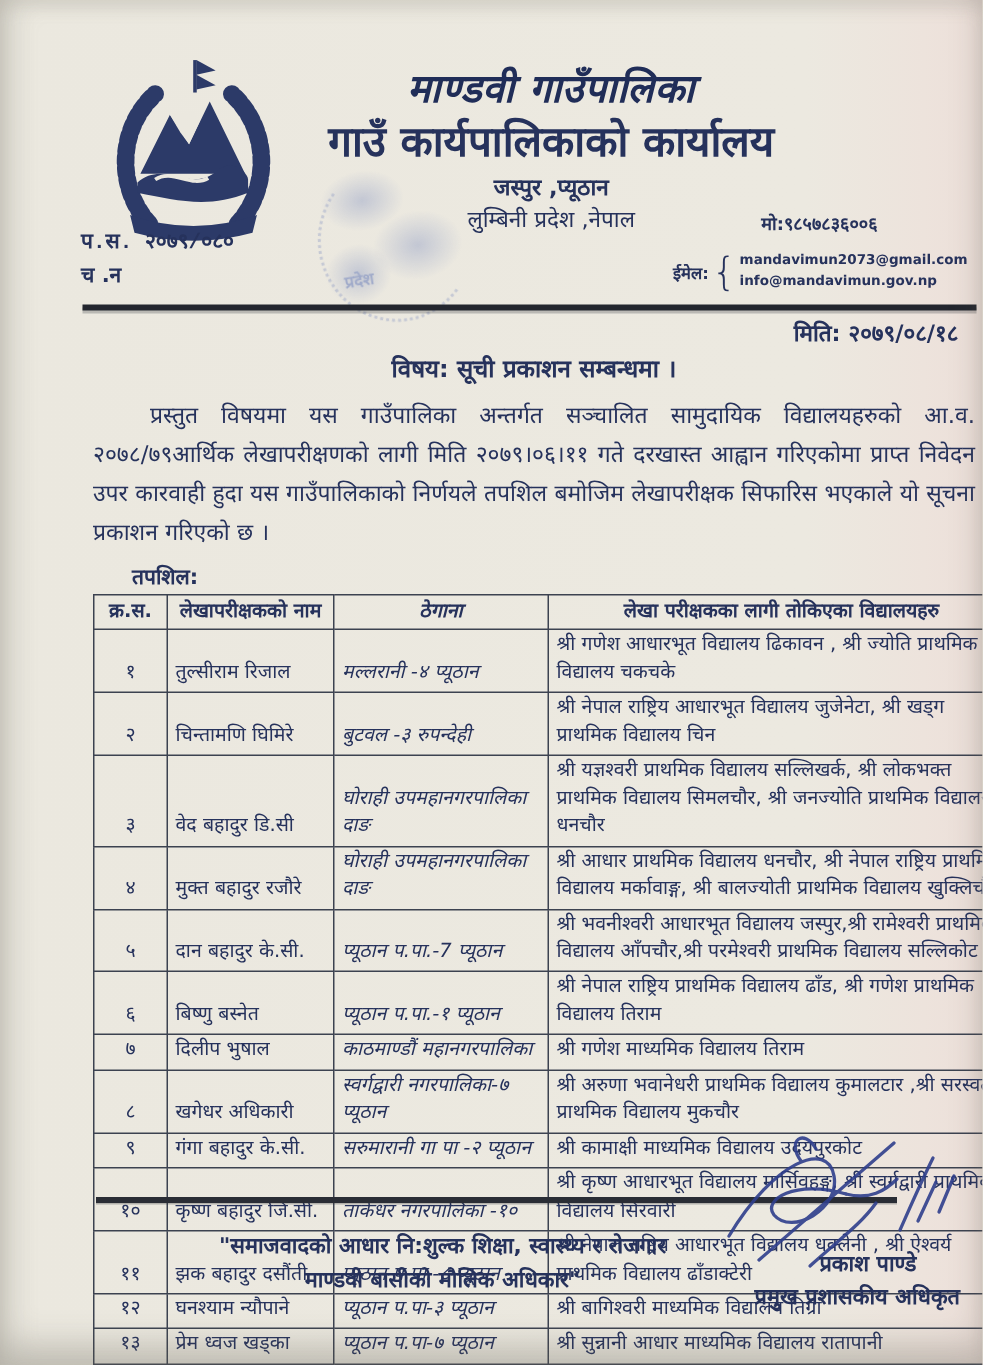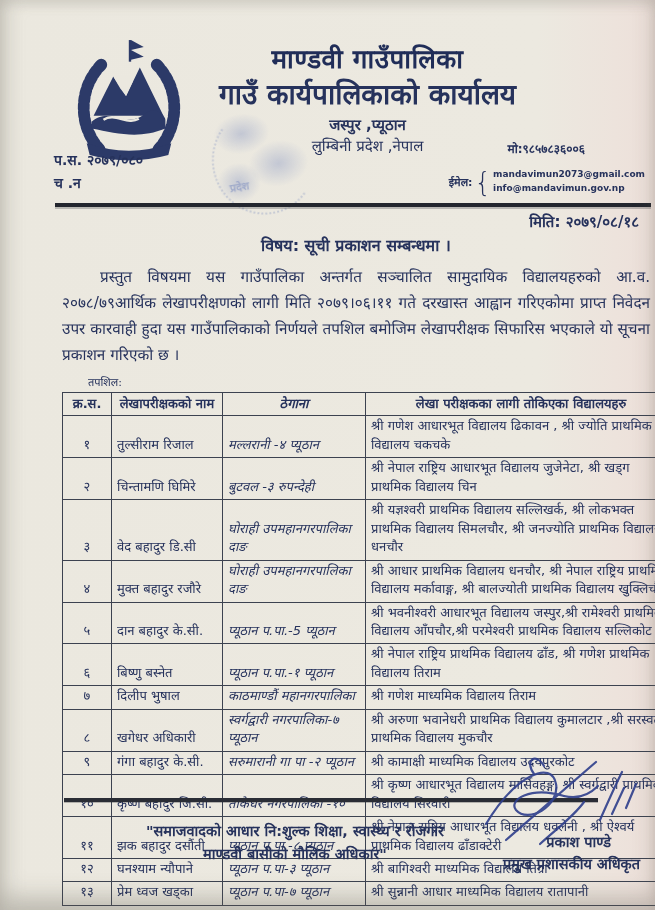--- a/index.html
+++ b/index.html
@@ -7,27 +7,27 @@
        font-family:"DejaVu Sans","Liberation Sans",sans-serif;}
   .page{position:relative;width:655px;height:910px;overflow:hidden;
         background:linear-gradient(90deg,#ebe8df 0%,#ece9e0 82%,#ede3dc 94%,#ecdfd9 100%);
         color:#26325c;}
   .page::after{content:"";position:absolute;inset:0;pointer-events:none;
         box-shadow:inset 0 -14px 22px rgba(95,90,80,.28), inset 0 6px 10px rgba(150,145,135,.18),
                    inset 10px 0 18px rgba(160,155,145,.12);}
   
   .emblem{position:absolute;left:70px;top:36px;width:118px;height:132px;}
   .title{position:absolute;left:150px;right:70px;top:40px;text-align:center;
-         font-size:26px;font-weight:bold;letter-spacing:.5px;color:#202d58;}
+         font-size:26px;font-weight:bold;letter-spacing:.5px;color:#202d58;font-style:italic;}
   .office{position:absolute;left:150px;right:70px;top:74px;text-align:center;
          font-size:28px;font-weight:600;color:#26325c;}
   .addr1{position:absolute;left:150px;right:70px;top:114px;text-align:center;
          font-size:15px;font-weight:bold;}
   .addr2{position:absolute;left:150px;right:70px;top:135px;text-align:center;font-size:15px;}
-  .refno{position:absolute;left:54px;top:150px;font-size:14px;font-weight:bold;}
+  .refno{position:absolute;left:54px;top:150px;font-size:14px;font-weight:bold;font-family:Liberation Mono, monospace;}
   .dispatch{position:absolute;left:54px;top:173px;font-size:14px;font-weight:bold;}
   .phone{position:absolute;right:70px;top:140px;font-size:12px;font-weight:bold;}
   .website{position:absolute;right:8px;top:150px;font-size:12.5px;font-weight:bold;}
   .emailblock{position:absolute;right:10px;top:168px;display:flex;align-items:center;gap:2px;}
   .email-label{font-size:11px;font-weight:bold;}
   .brace{font-size:26px;font-weight:300;line-height:1;}
   .emails{display:flex;flex-direction:column;font-size:9px;font-weight:bold;line-height:1.5;}
   .rule-top{position:absolute;left:55px;top:203px;width:596px;height:4px;background:#23262e;
             box-shadow:0 2px 0 rgba(35,38,46,.25);}
   
@@ -35,21 +35,21 @@
          transform:rotate(-9deg);color:#6479b8;filter:blur(.4px);pointer-events:none;}
   .stamp .blob{position:absolute;border-radius:50%;background:radial-gradient(closest-side,rgba(100,121,184,.55),rgba(100,121,184,0));}
   .stamp .txt{position:absolute;left:18px;top:72px;font-size:11px;font-weight:bold;}
   .stamp .arc{position:absolute;left:4px;top:4px;width:100px;height:104px;border-radius:50%;
          border:2px dotted rgba(100,121,184,.5);border-top-color:transparent;border-right-color:transparent;}
   
   .dateline{position:absolute;right:16px;top:211px;font-size:15px;font-weight:bold;}
   .flow{position:absolute;left:62px;top:234px;width:588px;}
   .subject{text-align:center;font-size:16px;font-weight:bold;margin:0 0 8px 0;}
   .para{font-size:15.3px;line-height:26px;text-align:justify;text-indent:38px;margin:0;}
-  .tapasil{font-size:11px;font-weight:normal;padding-left:26px;margin:6px 0 3px 0;}
+  .tapasil{font-size:14px;font-weight:bold;padding-left:26px;margin:6px 0 3px 0;}
   table{border-collapse:collapse;width:586px;table-layout:fixed;}
   th,td{border:1.5px solid #3c4250;padding:1px 5px 3px 5px;font-size:13px;line-height:1.42;
         vertical-align:bottom;word-wrap:break-word;}
   th{font-weight:bold;text-align:center;padding-top:2px;padding-bottom:2px;}
   .c-sn{width:38px;text-align:center;}
   .c-name{width:100px;}
   .c-addr{width:132px;font-style:italic;}
   .c-sch{width:300px;}
   td.c-sch{vertical-align:middle;}
   
@@ -145,21 +145,21 @@
         </tr>
         <tr>
           <td class="c-sn">४</td>
           <td class="c-name">मुक्त बहादुर रजौरे</td>
           <td class="c-addr">घोराही उपमहानगरपालिका दाङ</td>
           <td class="c-sch">श्री आधार प्राथमिक विद्यालय धनचौर, श्री नेपाल राष्ट्रिय प्राथमिक विद्यालय मर्कावाङ्ग, श्री बालज्योती प्राथमिक विद्यालय खुक्लिचौर</td>
         </tr>
         <tr>
           <td class="c-sn">५</td>
           <td class="c-name">दान बहादुर के.सी.</td>
-          <td class="c-addr">प्यूठान प.पा.-5 प्यूठान</td>
+          <td class="c-addr">प्यूठान प.पा.-7 प्यूठान</td>
           <td class="c-sch">श्री भवनीश्वरी आधारभूत विद्यालय जस्पुर,श्री रामेश्वरी प्राथमिक विद्यालय आँपचौर,श्री परमेश्वरी प्राथमिक विद्यालय सल्लिकोट</td>
         </tr>
         <tr>
           <td class="c-sn">६</td>
           <td class="c-name">बिष्णु बस्नेत</td>
           <td class="c-addr">प्यूठान प.पा.-१ प्यूठान</td>
           <td class="c-sch">श्री नेपाल राष्ट्रिय प्राथमिक विद्यालय ढाँड, श्री गणेश प्राथमिक विद्यालय तिराम</td>
         </tr>
         <tr>
           <td class="c-sn">७</td>

